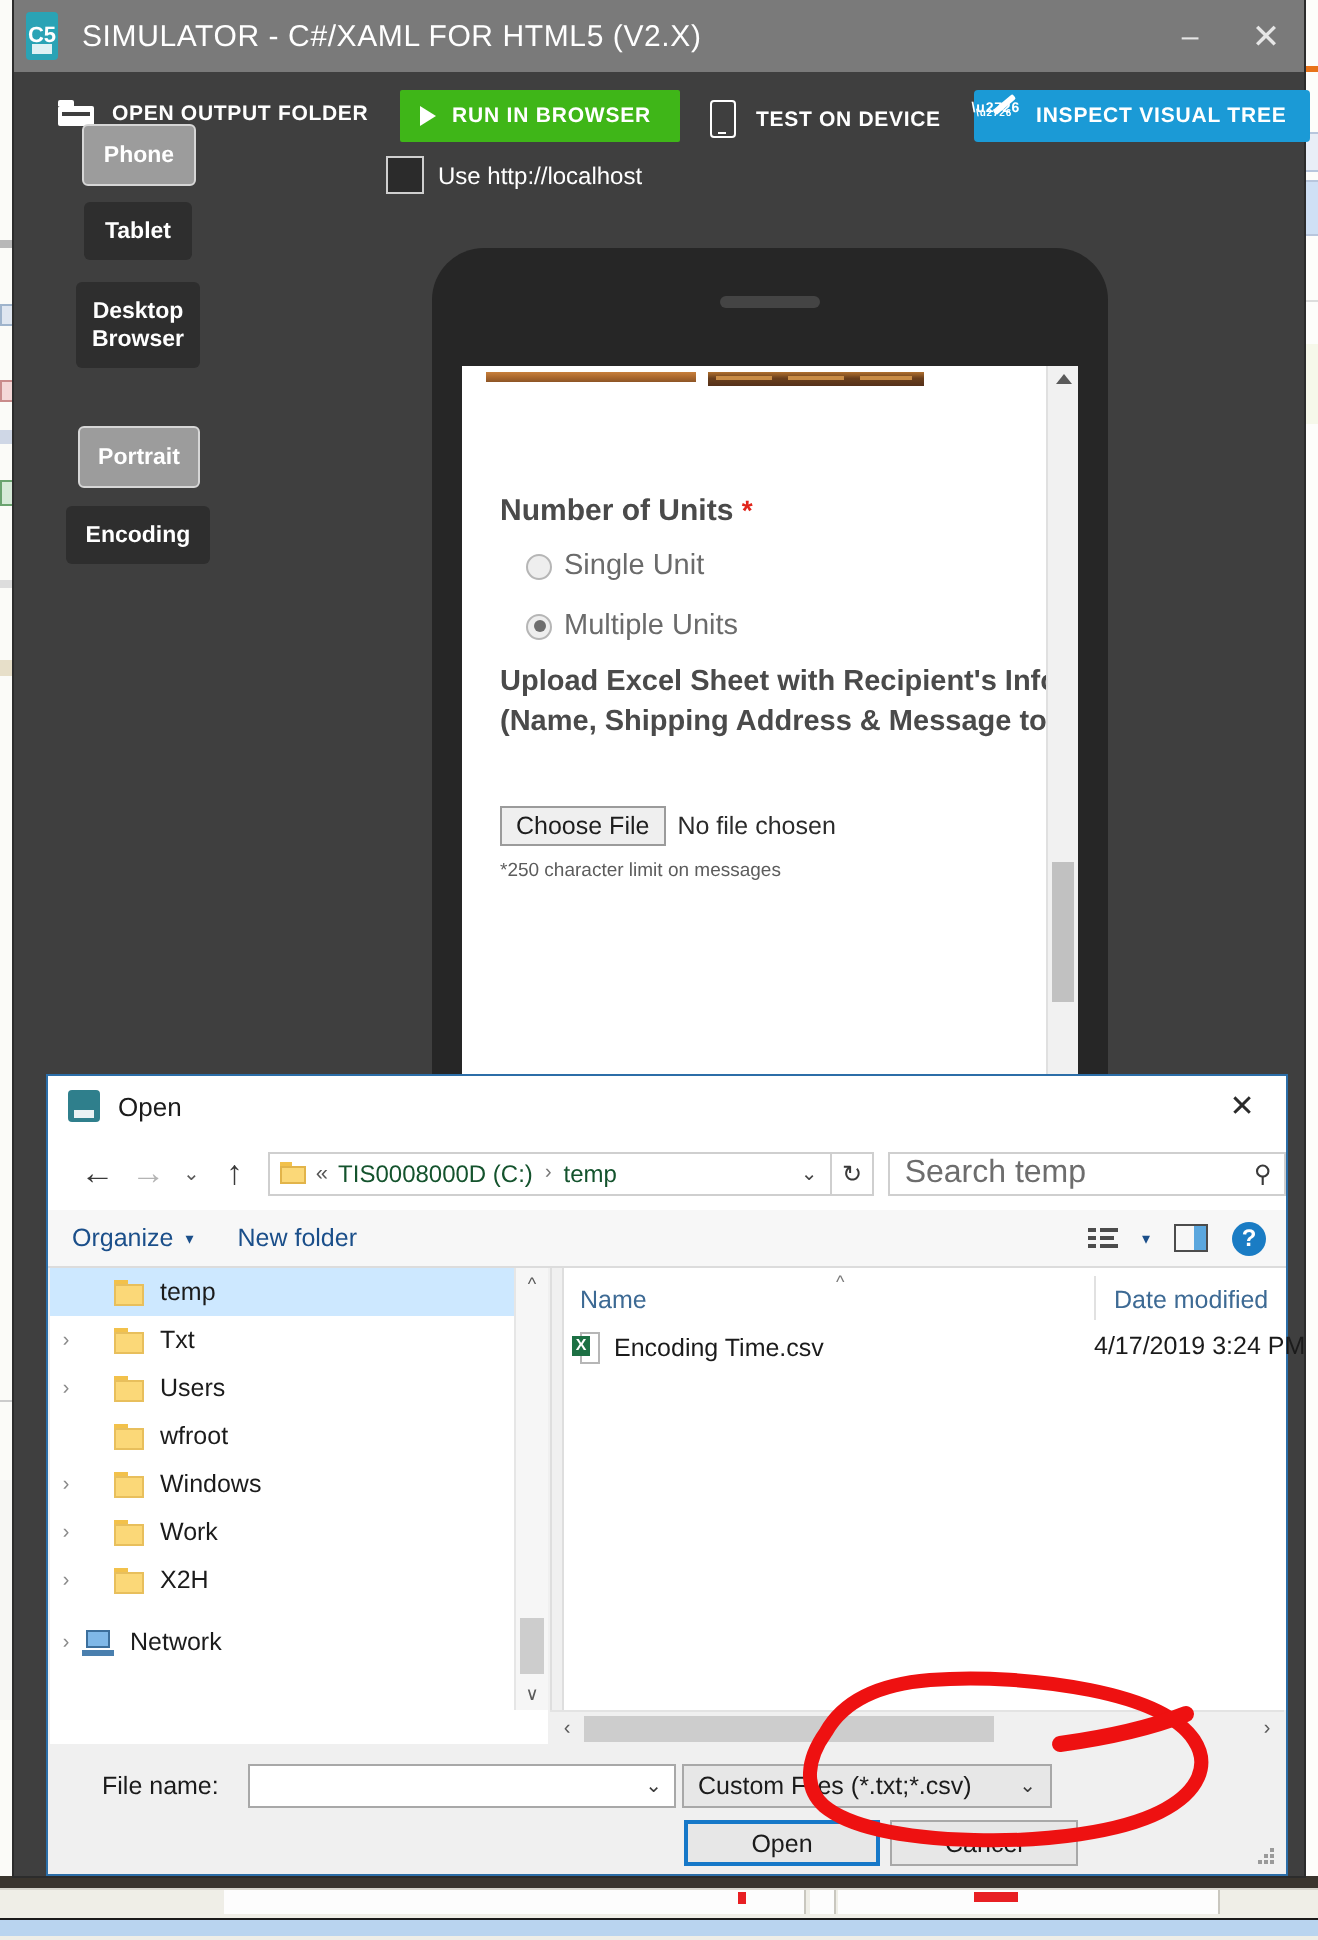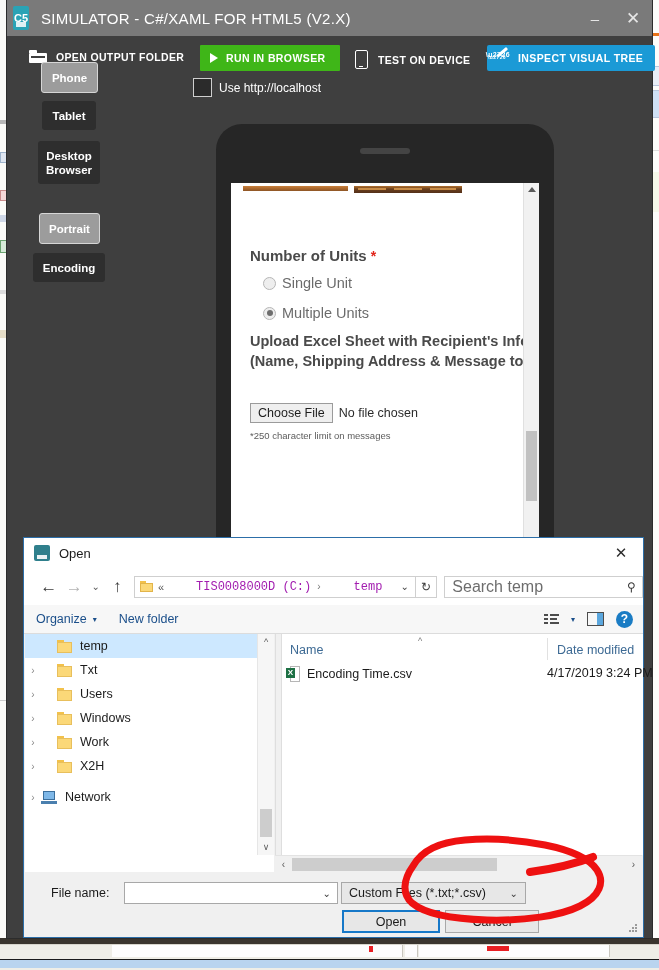--- a/index.html
+++ b/index.html
@@ -374,21 +374,21 @@
   }
   .addr-folder:before {
     content:""; position:absolute; left:0; top:0; width:6px; height:2px;
     background:#f2c14b;
   }
   .addr-folder:after {
     content:""; position:absolute; left:0; top:2px; width:13px; height:9px;
     background:#fbd878; border:1px solid #e2b44a; box-sizing:border-box;
   }
   .addr-chev { margin: 0 5px; font-size: 11px; color: #555; }
-  .addr-seg { font-size: 12px; color: #a21caf; font-family: Liberation Mono, monospace; margin-left: 27px; }
+  .addr-seg { font-size: 12px; color: #14532d; font-family: Liberation Sans, sans-serif; }
   .addr-sep { margin: 0 6px; font-size: 10px; color: #777; }
   .addr-drop {
     margin-left: auto; margin-right: 6px; font-size: 10px; color: #444;
   }
   .refresh-btn {
     width: 22px; height: 22px; border: 1px solid #cfcfcf; border-left: none;
     display: flex; align-items: center; justify-content: center;
     font-size: 12px; color: #3a3a3a; background: #ffffff;
     box-sizing: border-box;
   }
@@ -830,20 +830,26 @@
         <span class="tw-folder"></span>
         <span>Txt</span>
       </div>
       <div class="tree-row">
         <span class="tw-exp">›</span>
         <span class="tw-exp"></span>
         <span class="tw-folder"></span>
         <span>Users</span>
       </div>
       <div class="tree-row">
+        <span class="tw-exp"></span>
+        <span class="tw-exp"></span>
+        <span class="tw-folder"></span>
+        <span>wfroot</span>
+      </div>
+      <div class="tree-row">
         <span class="tw-exp">›</span>
         <span class="tw-exp"></span>
         <span class="tw-folder"></span>
         <span>Windows</span>
       </div>
       <div class="tree-row">
         <span class="tw-exp">›</span>
         <span class="tw-exp"></span>
         <span class="tw-folder"></span>
         <span>Work</span>

